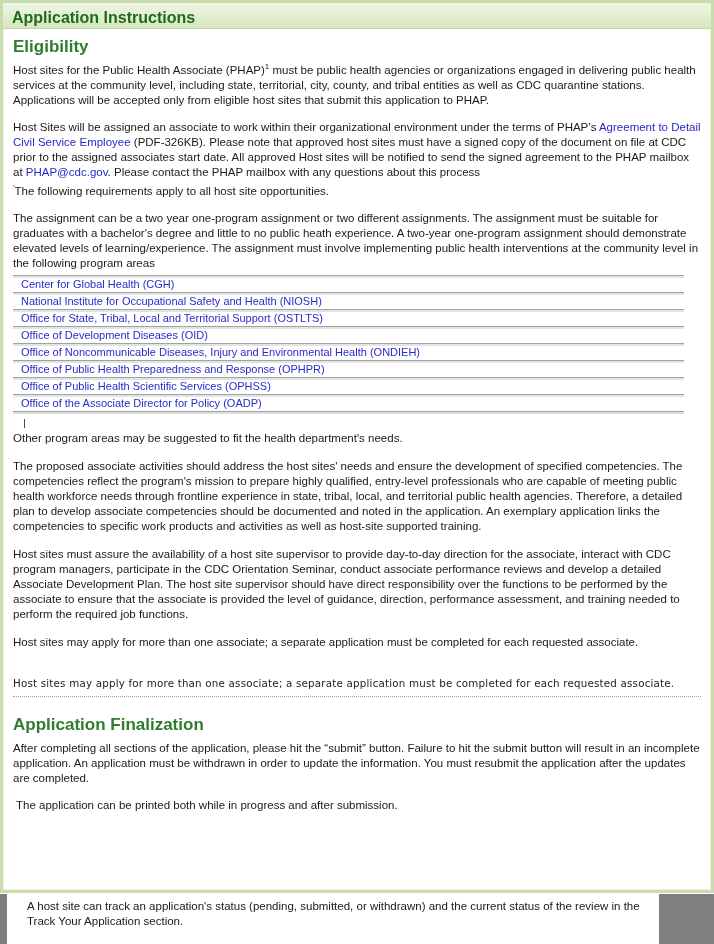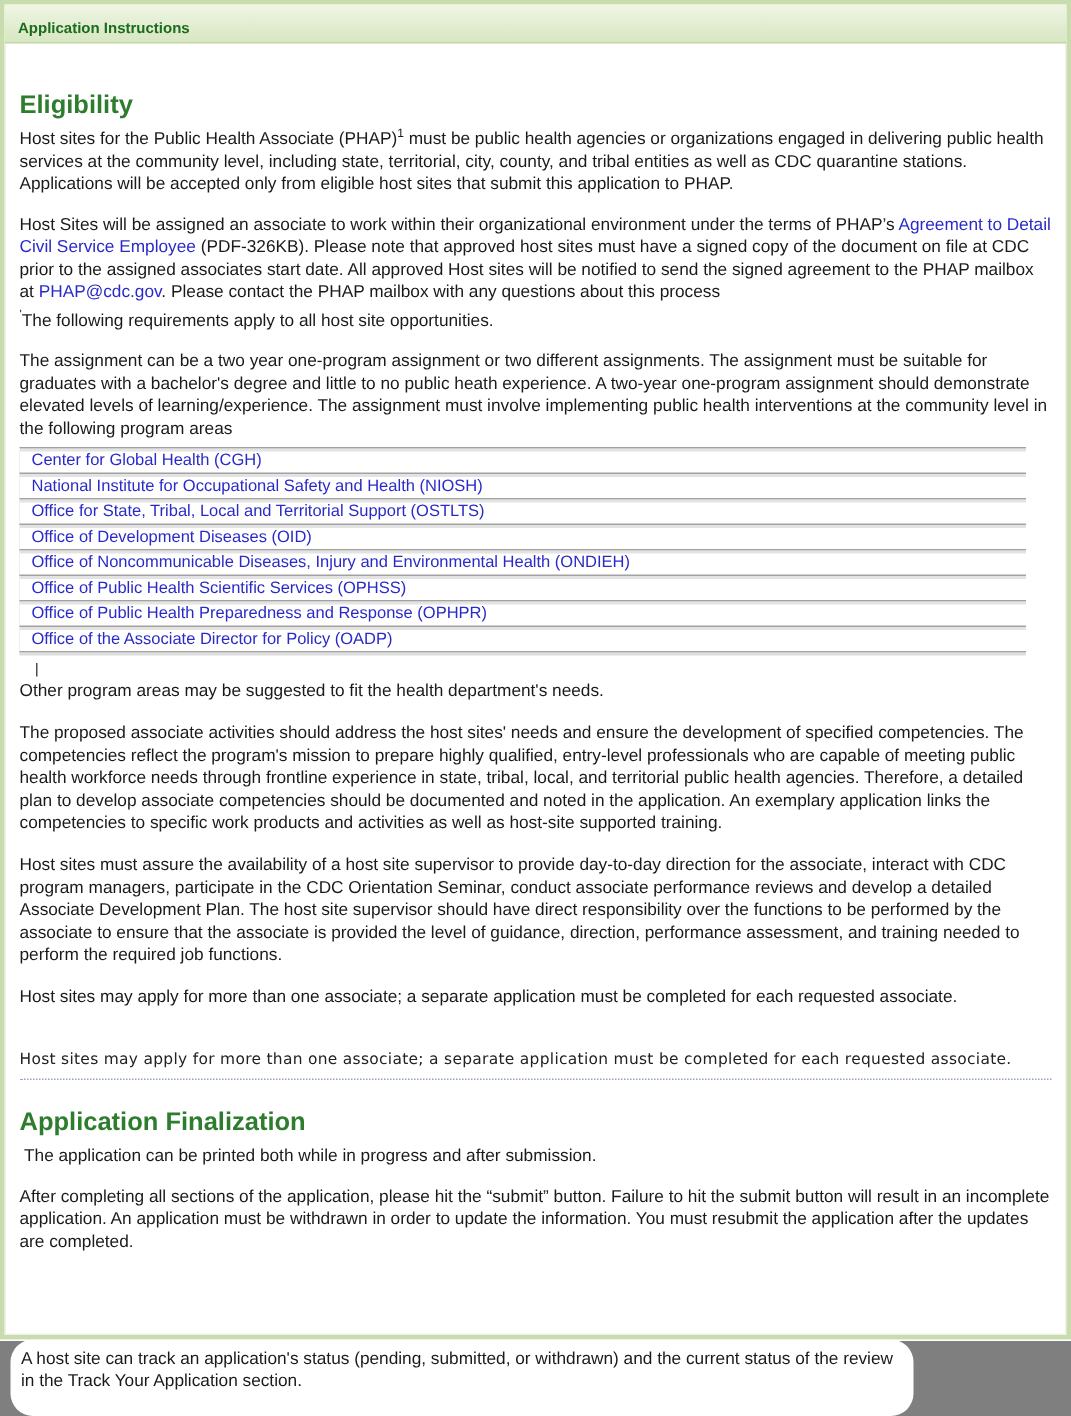--- a/index.html
+++ b/index.html
@@ -1,33 +1,33 @@
 <!DOCTYPE html>
 <html><head>
 <meta charset="utf-8">
 <style>
   html,body{margin:0;padding:0;background:#fff;}
   .stage{position:relative;width:714px;height:944px;overflow:hidden;background:#fff;
          font-family:"Liberation Sans",sans-serif;color:#1a1a1a;}
   
   .bottom-strip{position:absolute;left:0;right:0;bottom:0;height:51px;background:#7f7f7f;}
-  .bottom-white{position:absolute;left:7px;bottom:0;width:602px;height:51px;background:#ffffff;
-                box-sizing:border-box;padding:6px 6px 0 4px;border-radius:15px;}
+  .bottom-white{position:absolute;left:7px;bottom:0;width:652px;height:51px;background:#ffffff;
+                box-sizing:border-box;padding:6px 6px 0 17px;}
   .bottom-white p{margin:0;font-size:11.5px;line-height:15px;}
 
   
   .panel{position:absolute;top:0;left:0;right:0;height:893px;box-sizing:border-box;
          background:#fff;border:3px solid #c9dcae;outline:1px solid #ffffff;
          box-shadow:inset 0 0 0 1px #eef3e6;overflow:hidden;}
   .titlebar{height:26px;box-sizing:border-box;padding:6px 0 0 9px;
             background:linear-gradient(#eff5e4,#d7e7c2);
             border-bottom:1px solid #c2d6a3;}
-  .titlebar .title{font-size:10px;font-weight:bold;color:#1d6b1d;}
+  .titlebar .title{font-size:16px;font-weight:bold;color:#1d6b1d;}
 
-  .content{padding:4px 10px 0 10px;margin-top:23px;}
+  .content{padding:4px 10px 0 10px;}
   h2.sec{font-size:17px;line-height:19px;font-weight:bold;color:#2e7d2e;margin:4px 0 7px 0;}
   p.body{margin:0 0 12px 0;font-size:11.5px;line-height:15px;}
   p.tight{margin-bottom:4px;}
   sup.fn{font-size:8px;line-height:0;}
   a.lnk{color:#2a2ac9;text-decoration:none;cursor:pointer;}
 
   
   .area-table{width:671px;margin:0 0 0 0;border-bottom:1px solid #a2a2a2;box-shadow:0 2px 0 #dedede;}
   .area-row{position:relative;height:17px;box-sizing:border-box;border-top:1px solid #a2a2a2;
             box-shadow:inset 0 2px 0 #e3e3e3;padding:1px 0 0 8px;font-size:11px;line-height:14px;
@@ -68,39 +68,39 @@
       <p class="body"><sup class="fn">'</sup><span>The following requirements apply to all host site opportunities.</span></p>
 
       <p class="body tight">The assignment can be a two year one-program assignment or two different assignments. The assignment must be suitable for graduates with a bachelor's degree and little to no public heath experience.    A two-year one-program assignment should demonstrate elevated levels of learning/experience.  The assignment must involve implementing public health interventions at the community level in the following program areas</p>
 
       <div class="area-table">
         <div class="area-row"><a class="lnk">Center for Global Health (CGH)</a></div>
         <div class="area-row"><a class="lnk">National Institute for Occupational Safety and Health (NIOSH)</a></div>
         <div class="area-row"><a class="lnk">Office for State, Tribal, Local and Territorial Support (OSTLTS)</a></div>
         <div class="area-row"><a class="lnk">Office of Development Diseases (OID)</a></div>
         <div class="area-row"><a class="lnk">Office of Noncommunicable Diseases, Injury and Environmental Health (ONDIEH)</a></div>
+        <div class="area-row"><a class="lnk">Office of Public Health Preparedness and Response (OPHPR)</a></div>
         <div class="area-row"><a class="lnk">Office of Public Health Scientific Services (OPHSS)</a></div>
-        <div class="area-row"><a class="lnk">Office of Public Health Preparedness and Response (OPHPR)</a></div>
         <div class="area-row"><a class="lnk">Office of the Associate Director for Policy (OADP)</a></div>
       </div>
 
       <div class="caret"></div>
 
       <p class="body" style="margin-bottom:13px">Other program areas may be suggested to fit the health department's needs.</p>
 
       <p class="body" style="margin-bottom:13px">The proposed associate activities should address the host sites' needs and ensure the development of specified competencies. The competencies reflect the program's mission to prepare highly qualified, entry-level professionals who are capable of meeting public health workforce needs through frontline experience in state, tribal, local, and territorial public health agencies. Therefore, a detailed plan to develop associate competencies should be documented and noted in the application. An exemplary application links the competencies to specific work products and activities as well as host-site supported training.</p>
 
       <p class="body" style="margin-bottom:13px">Host sites must assure the availability of a host site supervisor to provide day-to-day direction for the associate, interact with CDC program managers, participate in the CDC Orientation Seminar, conduct associate performance reviews and develop a detailed Associate Development Plan. The host site supervisor should have direct responsibility over the functions to be performed by the associate to ensure that the associate is provided the level of guidance, direction, performance assessment, and training needed to perform the required job functions.</p>
 
       <p class="body">Host sites may apply for more than one associate; a separate application must be completed for each requested associate.</p>
 
       <div class="alt-note">Host sites may apply for more than one associate; a separate application must be completed for each requested associate.</div>
 
       <h2 class="sec">Application Finalization</h2>
 
+      <p class="body">After completing all sections of the application, please hit the “submit” button. Failure to hit the submit button will result in an incomplete application. An application must be withdrawn in order to update the information. You must resubmit the application after the updates are completed.</p>
+
       <p class="body indent">The application can be printed both while in progress and after submission.</p>
-
-      <p class="body">After completing all sections of the application, please hit the “submit” button. Failure to hit the submit button will result in an incomplete application. An application must be withdrawn in order to update the information. You must resubmit the application after the updates are completed.</p>
 
     </div>
   </div>
 
 </div>
 
 </body></html>

